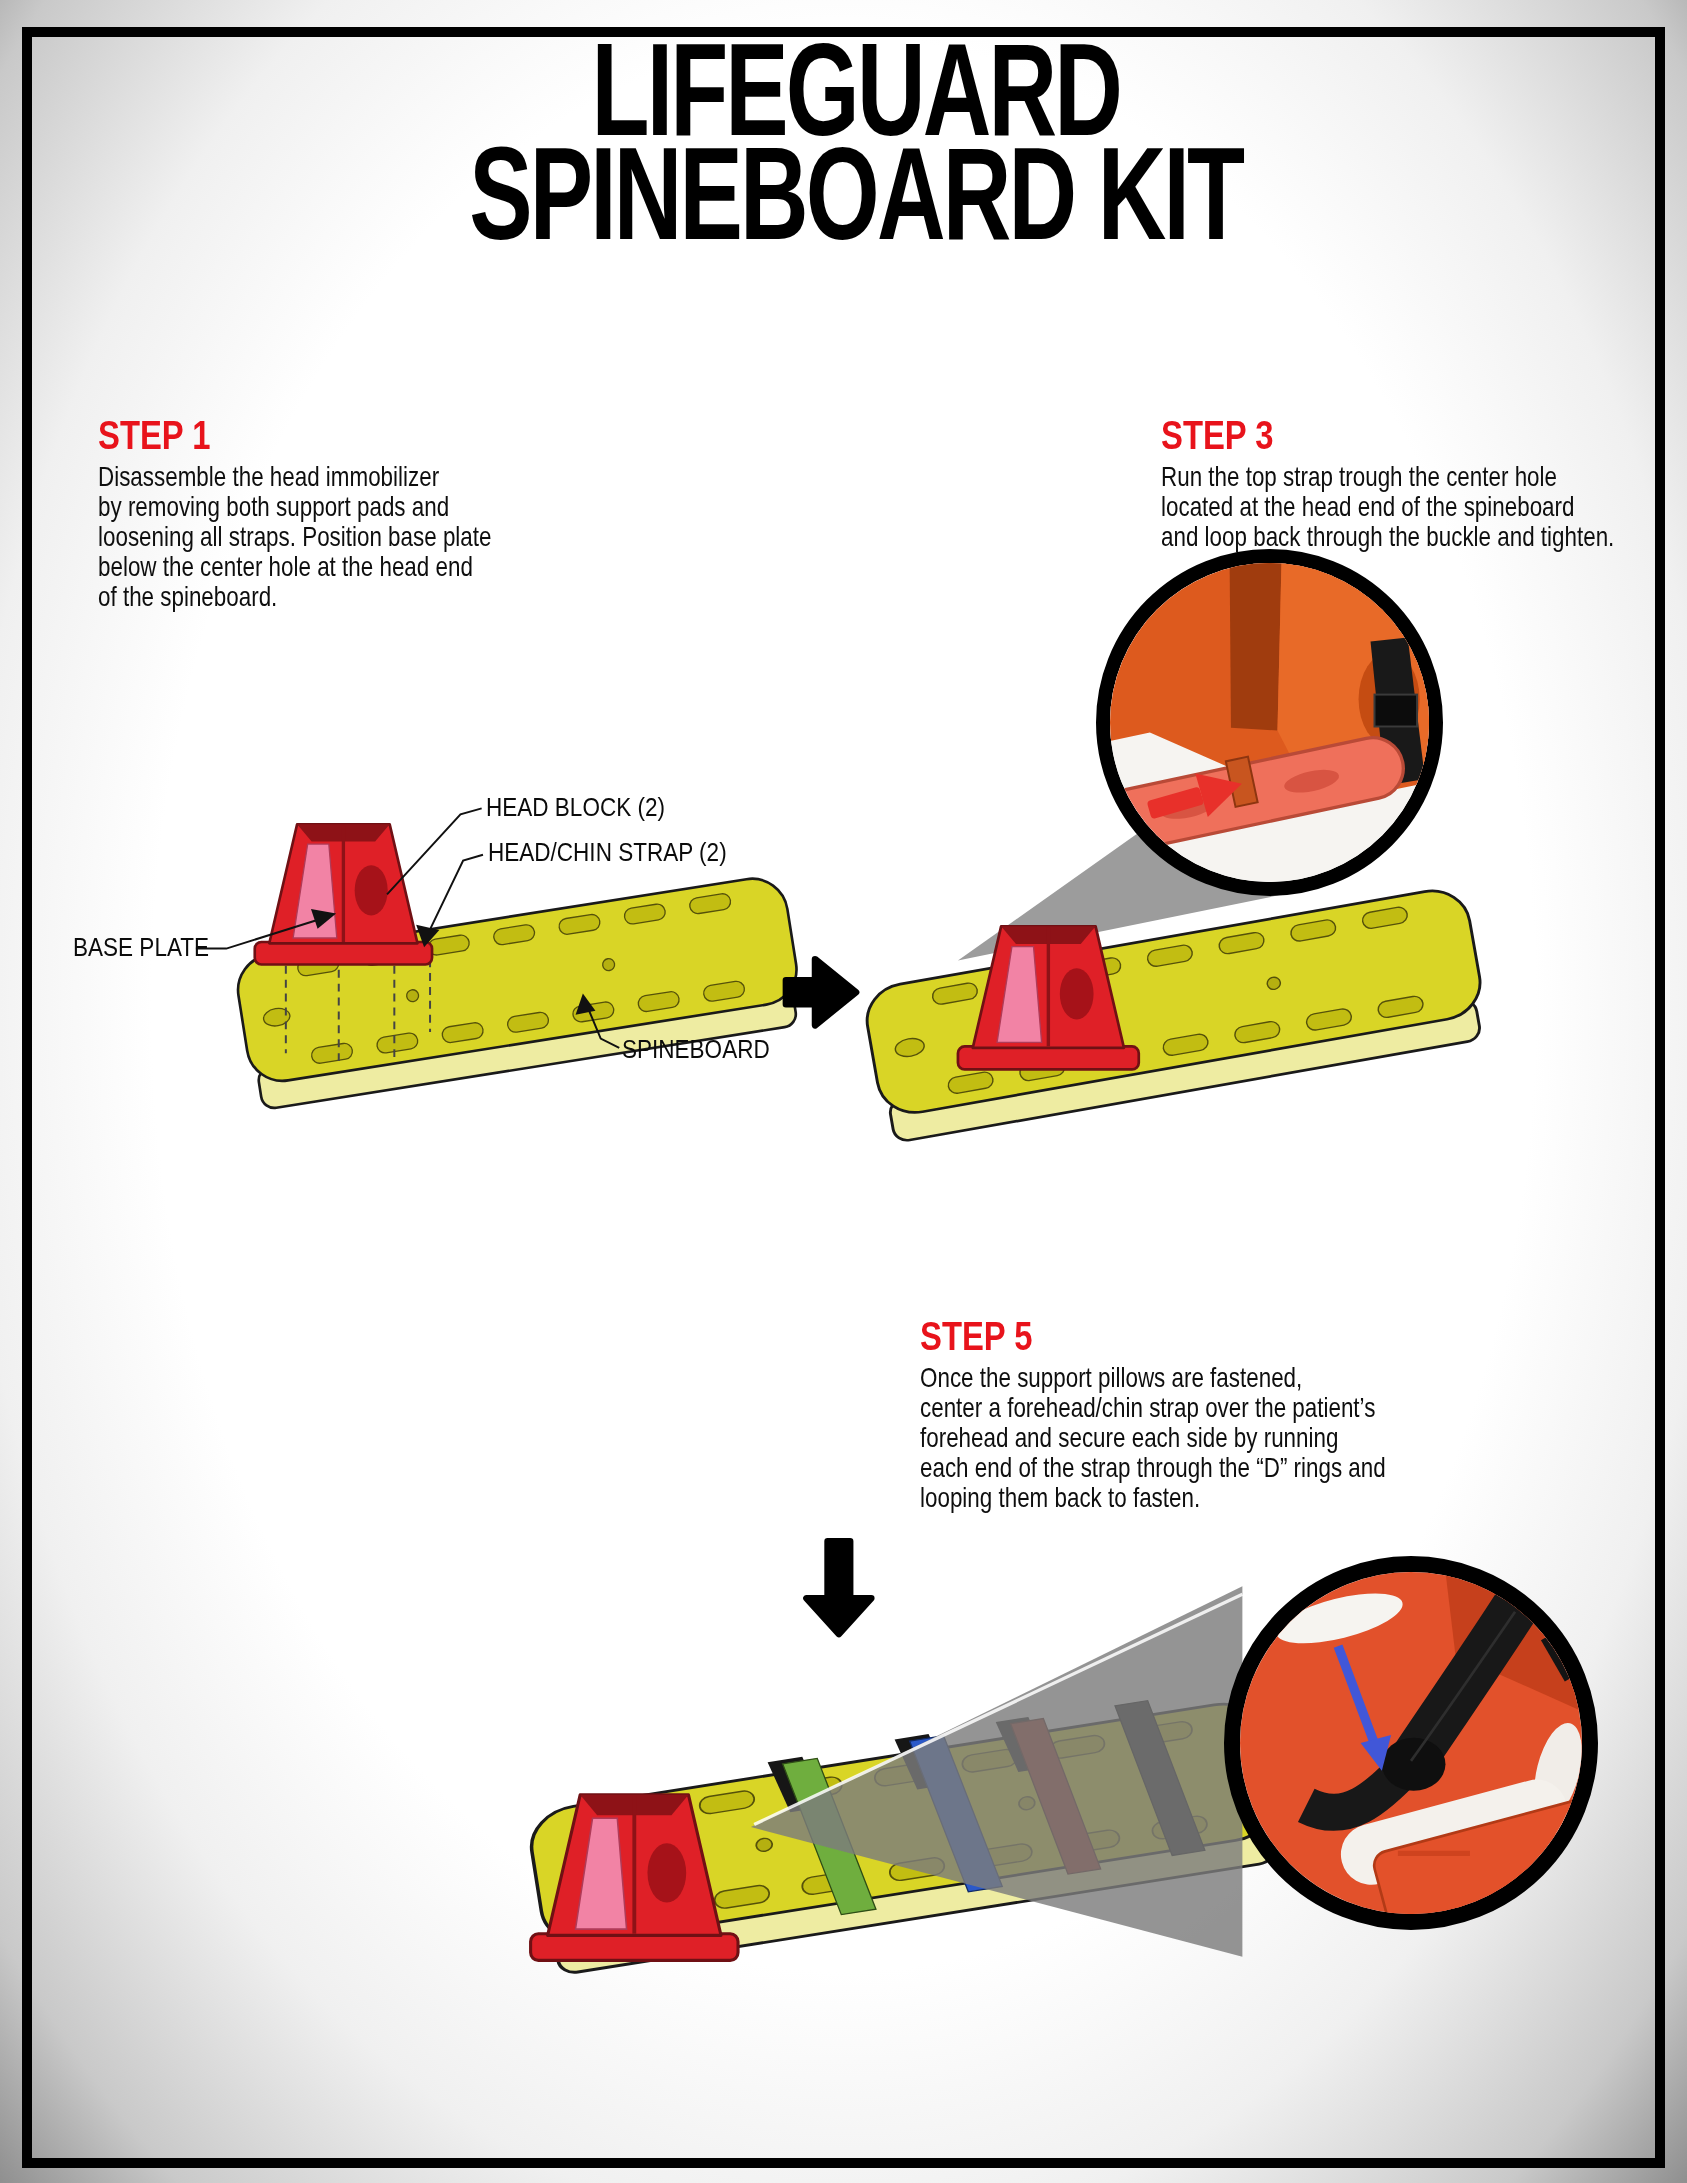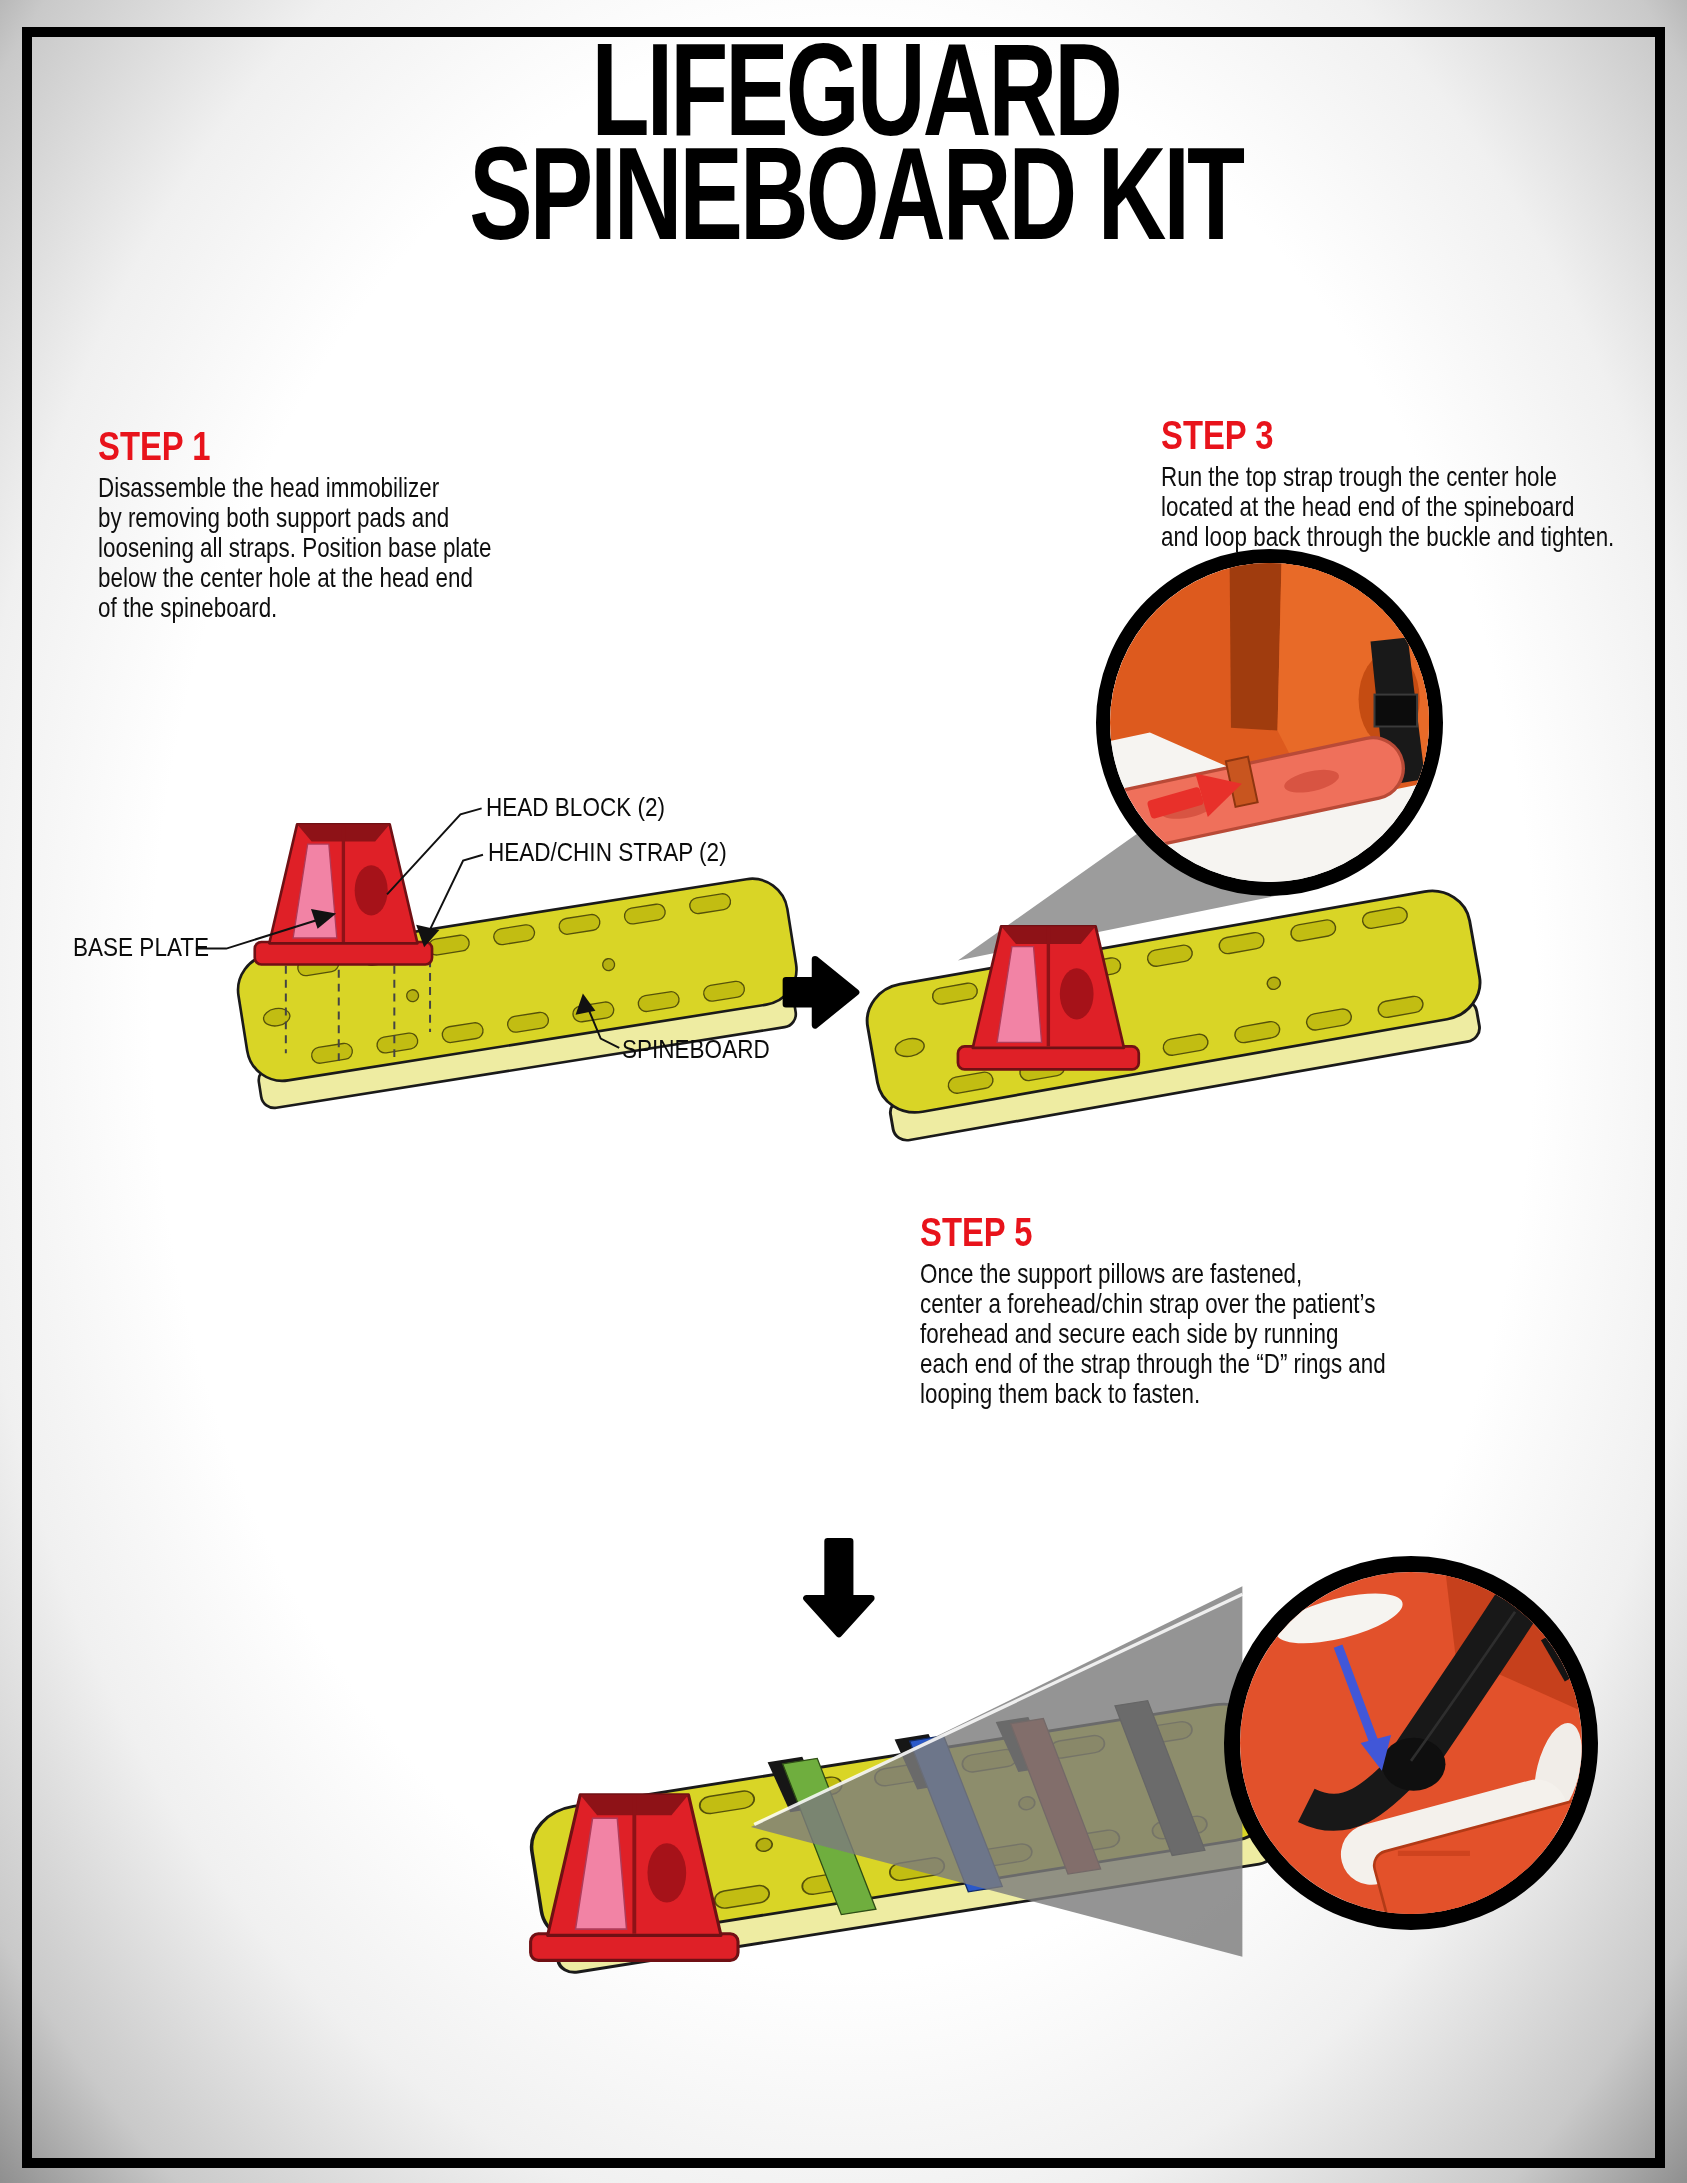--- a/index.html
+++ b/index.html
@@ -203,35 +203,35 @@
         <path d="M 415 60 C 360 140 305 220 258 285" stroke="#2e2e2e" stroke-width="4" fill="none"></path>
       </g>
 
       <g>
         <line x1="148" y1="112" x2="204" y2="262" stroke="#4157d8" stroke-width="14"></line>
         <polygon points="214,300 182,258 228,246" fill="#4157d8"></polygon>
       </g>
     </svg>
   </div>
 
-  <div class="step" style="left:98px;top:424px;">
+  <div class="step" style="left:98px;top:413px;">
     <div class="step-h">STEP 1</div>
     <div class="step-b">Disassemble the head immobilizer
 by removing both support pads and
 loosening all straps. Position base plate
 below the center hole at the head end
 of the spineboard.</div>
   </div>
   <div class="step" style="left:1161px;top:413px;">
     <div class="step-h">STEP 3</div>
     <div class="step-b">Run the top strap trough the center hole
 located at the head end of the spineboard
 and loop back through the buckle and tighten.</div>
   </div>
-  <div class="step" style="left:920px;top:1210px;">
+  <div class="step" style="left:920px;top:1314px;">
     <div class="step-h">STEP 5</div>
     <div class="step-b">Once the support pillows are fastened,
 center a forehead/chin strap over the patient’s
 forehead and secure each side by running
 each end of the strap through the “D” rings and
 looping them back to fasten.</div>
   </div>
 
   <div class="dlabel" style="left:486px;top:793px;">HEAD BLOCK (2)</div>
   <div class="dlabel" style="left:488px;top:838px;">HEAD/CHIN STRAP (2)</div>

